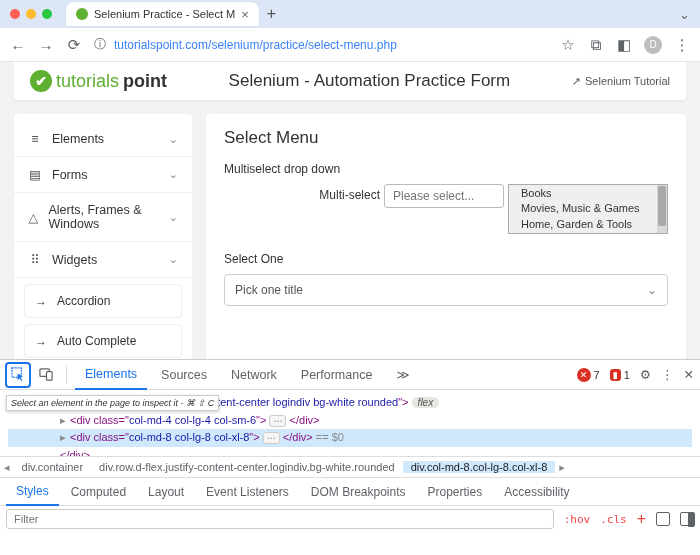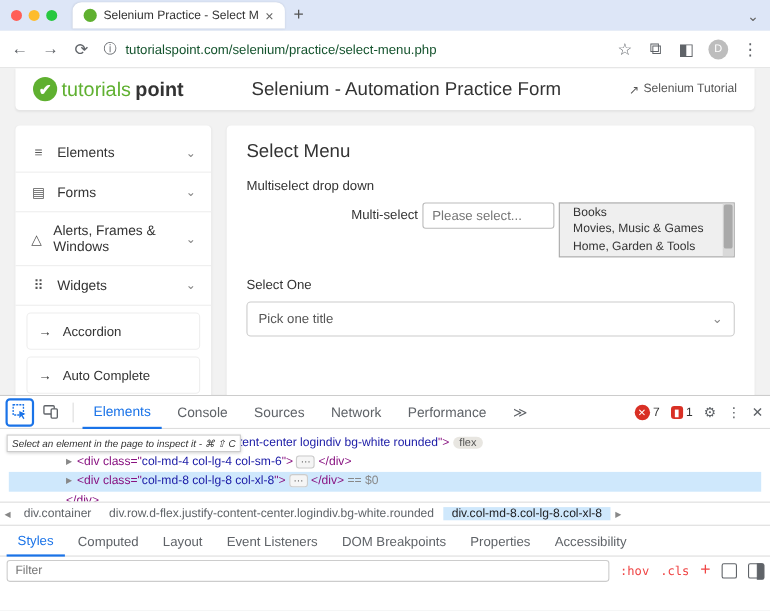--- a/index.html
+++ b/index.html
@@ -13,21 +13,21 @@
 .tab { margin-left: 14px; background: #fff; border-radius: 8px 8px 0 0; height: 24px; display: flex; align-items: center; padding: 0 10px; gap: 6px; font-size: 11px; min-width: 170px; box-shadow: 0 0 2px rgba(0,0,0,.1);}
 .favicon { width: 12px; height: 12px; border-radius: 50%; background: #5fb030; display:inline-block;}
 .tab .close { margin-left: auto; color:#666; font-size:13px;}
 .chrome-plus { margin-left: 8px; color: #555; font-size: 16px;}
 .chrome-chev { margin-left: auto; color:#666;}
 
 
 .toolbar { height: 34px; background: #fff; display: flex; align-items: center; padding: 0 10px; gap: 12px; border-bottom: 1px solid #e4e4e4;}
 .tbicon { color: #5f6368; font-size: 15px; width:16px; text-align:center;}
 .urlbox { flex:1; display:flex; align-items:center; gap:8px; color:#5f6368; font-size:12px;}
-.urlbox .site { color:#14532d;}
+.urlbox .site { color:#3b82f6;}
 .tool-right { display:flex; gap:12px; align-items:center;}
 .avatar-circ { width:18px; height:18px; border-radius:50%; background:#bdbdbd; color:#fff; display:flex; align-items:center; justify-content:center; font-size:10px;}
 
 
 .page { background:#f2f2f2; height: 297px; overflow:hidden; }
 .card-header { margin: 0 14px; background:#fff; display:flex; align-items:center; padding: 8px 16px; border-radius:0 0 4px 4px; box-shadow:0 1px 2px rgba(0,0,0,.06);}
 .logo { display:flex; align-items:center; gap:4px; font-size:18px; color:#5fb030; font-weight:400;}
 .logo .icon { width:22px; height:22px; border-radius:50%; background:#5fb030; display:flex; align-items:center; justify-content:center; color:#fff; font-weight:bold; font-size:14px;}
 .logo strong { color:#333; font-weight:600;}
 .page-title { flex:1; text-align:center; font-size:17px; color:#333;}
@@ -68,21 +68,21 @@
 .warn-badge { background:#d93025; color:#fff; border-radius:3px; padding:0 3px; font-size:9px; height:12px; display:flex; align-items:center;}
 
 .tooltip { position:absolute; left:6px; top:395px; background:#fff; border:1px solid #ccc; padding:2px 4px; font-size:9px; box-shadow:0 1px 3px rgba(0,0,0,.2); z-index:50;font-style:italic;}
 
 .dom { font-family: Menlo, Consolas, monospace; font-size:11px; padding:4px 8px; line-height:1.6; background:#fff; height:66px; overflow:hidden;}
 .dom .line { white-space:nowrap;}
 .dom .tag { color:#881280;}
 .dom .val { color:#1a1aa6;}
 .dom .sel { background:#cfe8fc;}
 .dom .tri { color:#888; display:inline-block; width:10px;}
-.dom .pill { background:#e8e6e1; border-radius:8px; padding:0 6px; font-size:10px; color:#555;}
+.dom .pill { background:#e8e6e1; border-radius:8px; padding:0 6px; font-size:10px; color:#555;font-style:italic;}
 .dom .shade { color:#888;}
 .dom .dots { border:1px solid #ccc; border-radius:3px; padding:0 3px; font-size:9px; background:#f5f5f5; color:#666;}
 
 .crumbs { display:flex; align-items:center; height:22px; border-top:1px solid #ddd; border-bottom:1px solid #ddd; font-size:11px; overflow:hidden;}
 .crumb { padding:0 8px; color:#5f6368; white-space:nowrap;}
 .crumb.sel { background:#cfe8fc; color:#202124;}
 .crumb-arrow { color:#888; padding:0 4px;}
 
 .styles-tabs { display:flex; height:28px; align-items:center; font-size:12px; border-bottom:1px solid #ddd; padding:0 6px; gap:2px;}
 .st-tab { padding:0 10px; color:#5f6368; height:28px; display:flex; align-items:center;}
@@ -213,21 +213,20 @@
         </svg>
     </div>
     <div class="dt-tool">
       <svg width="15" height="15" viewBox="0 0 16 16">
           <rect x="1" y="2" width="10" height="8" rx="1" fill="none" stroke="#5f6368" stroke-width="1.3"></rect>
           <rect x="8" y="5" width="6" height="9" rx="1" fill="#fff" stroke="#5f6368" stroke-width="1.3"></rect>
         </svg>
     </div>
     <div class="dt-sep"></div>
     <div class="dt-tab active">Elements</div>
-    <div class="dt-tab">Console</div>
     <div class="dt-tab">Sources</div>
     <div class="dt-tab">Network</div>
     <div class="dt-tab">Performance</div>
     <div class="dt-tab">≫</div>
     <div class="dt-right">
       <span class="err-count">
           <span class="err-badge">✕</span>
           <span>7</span>
         </span>
       <span class="err-count">

